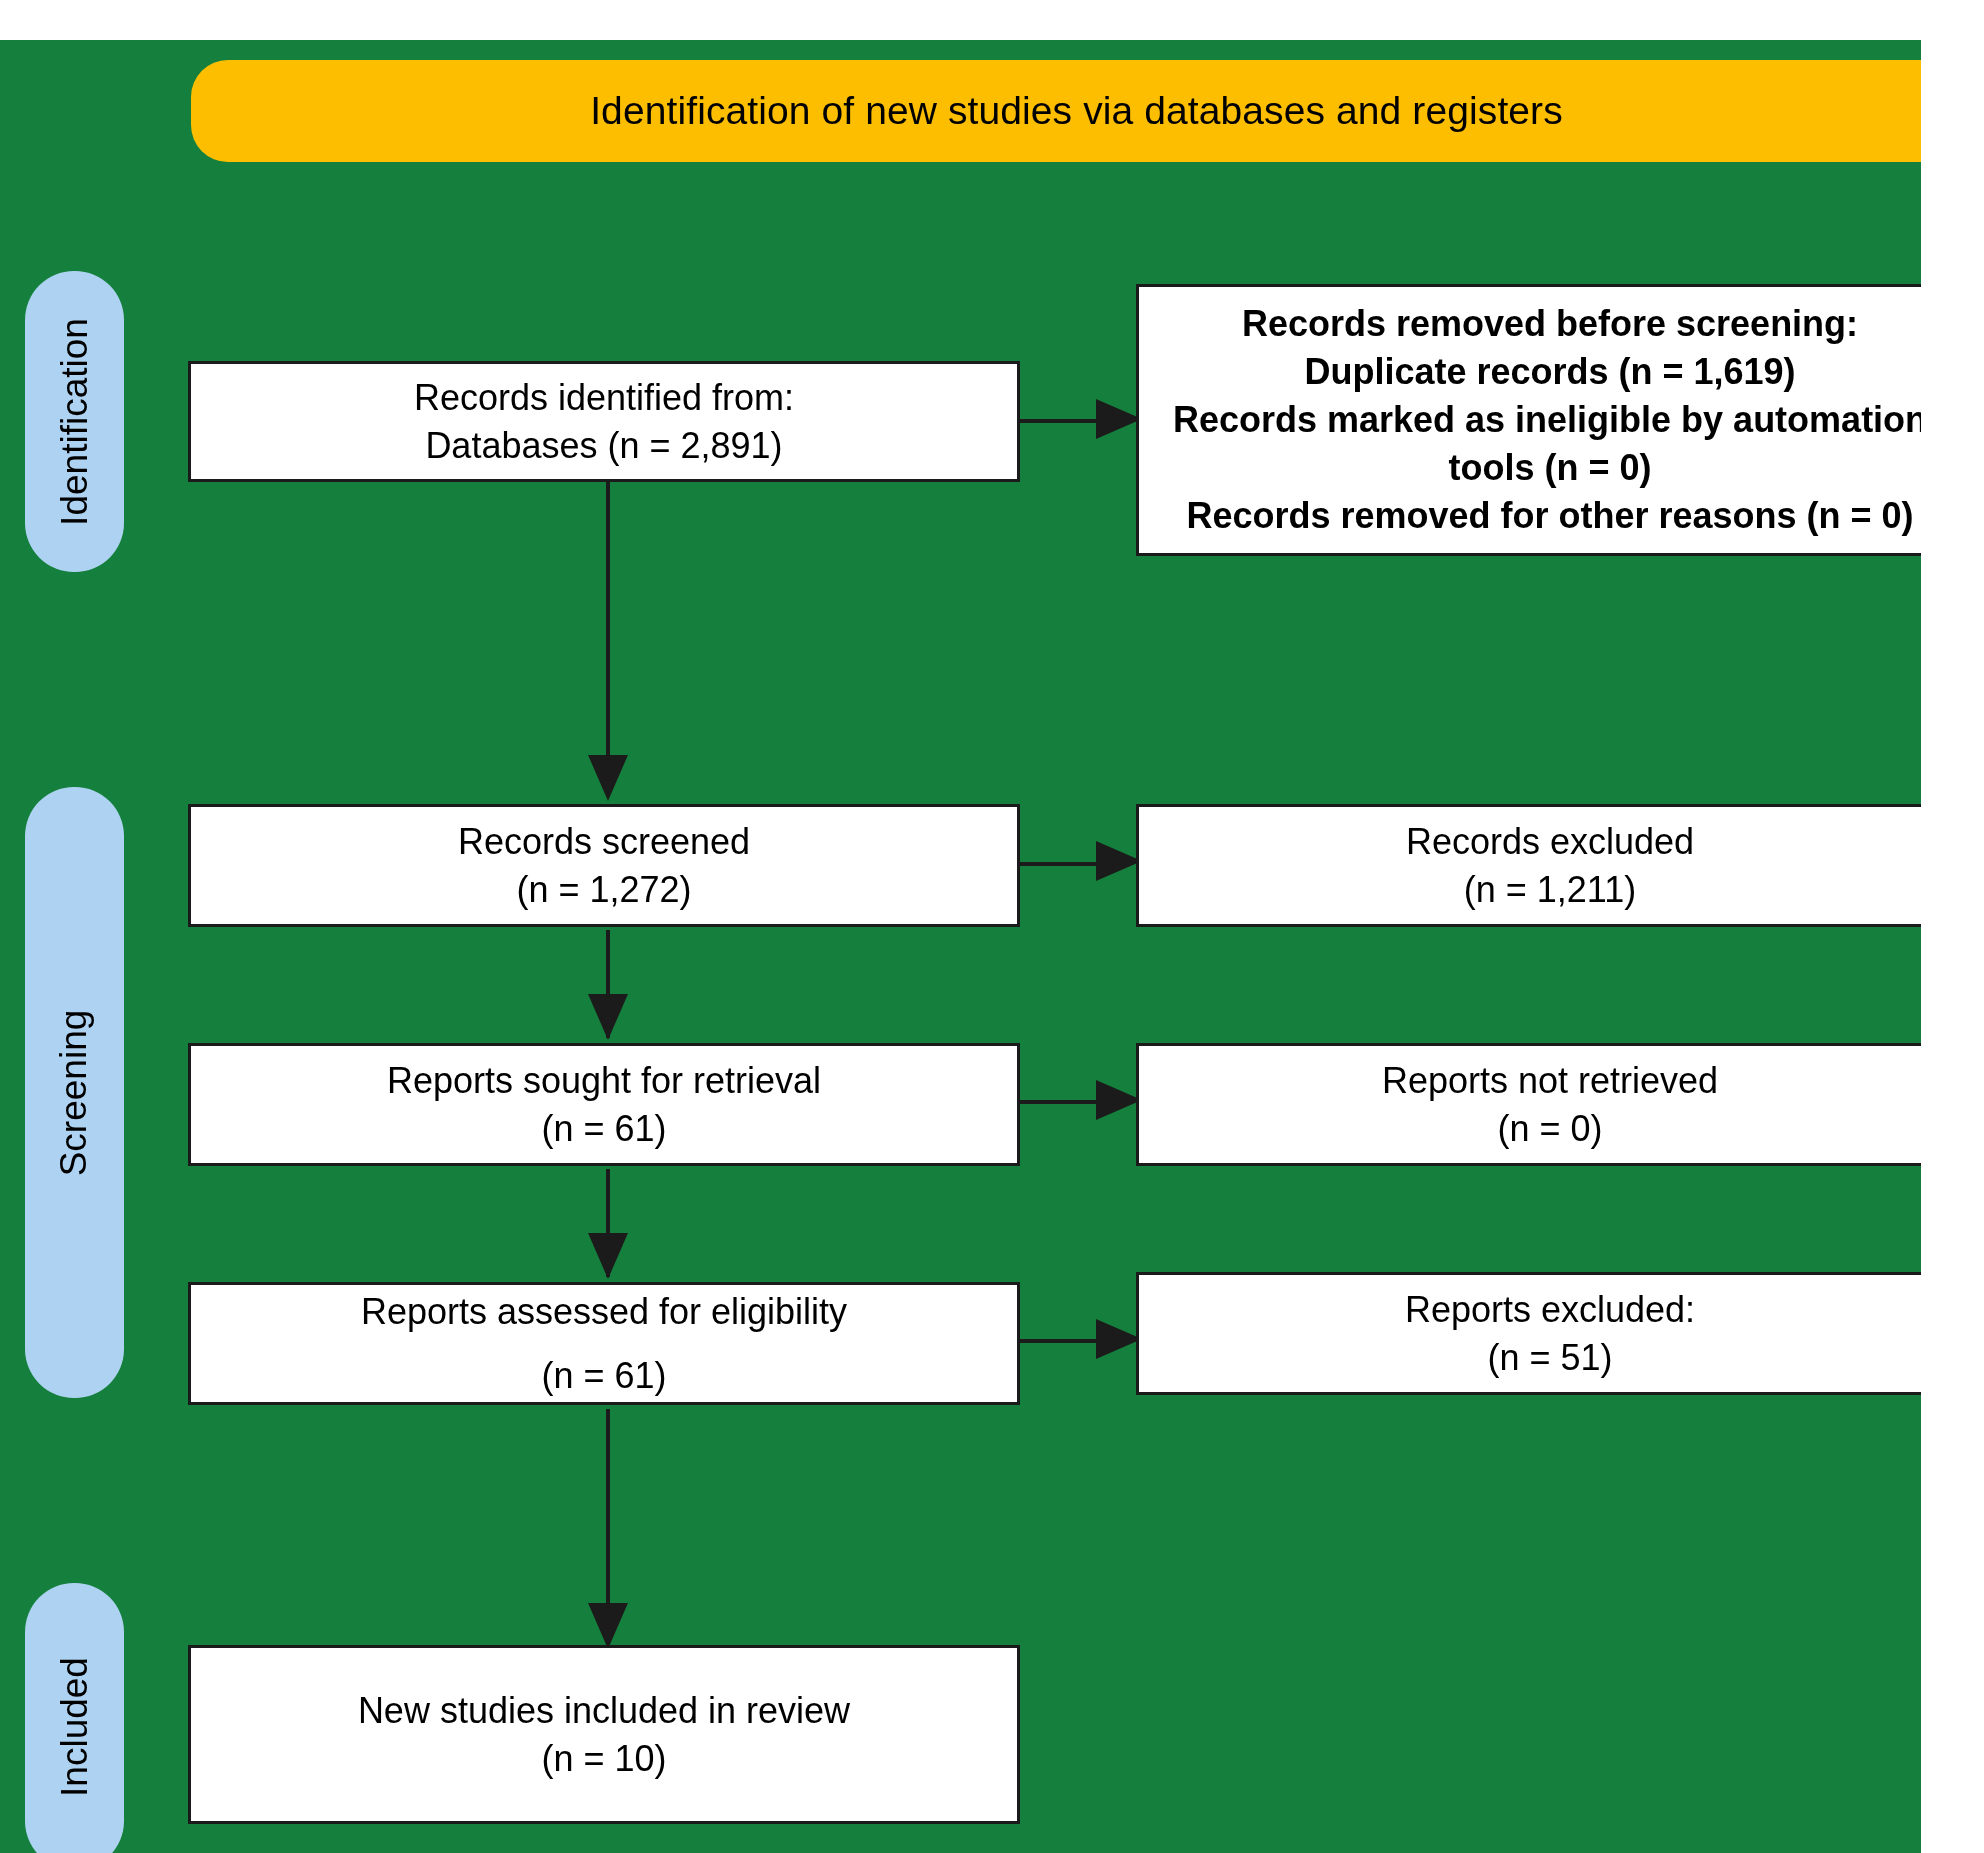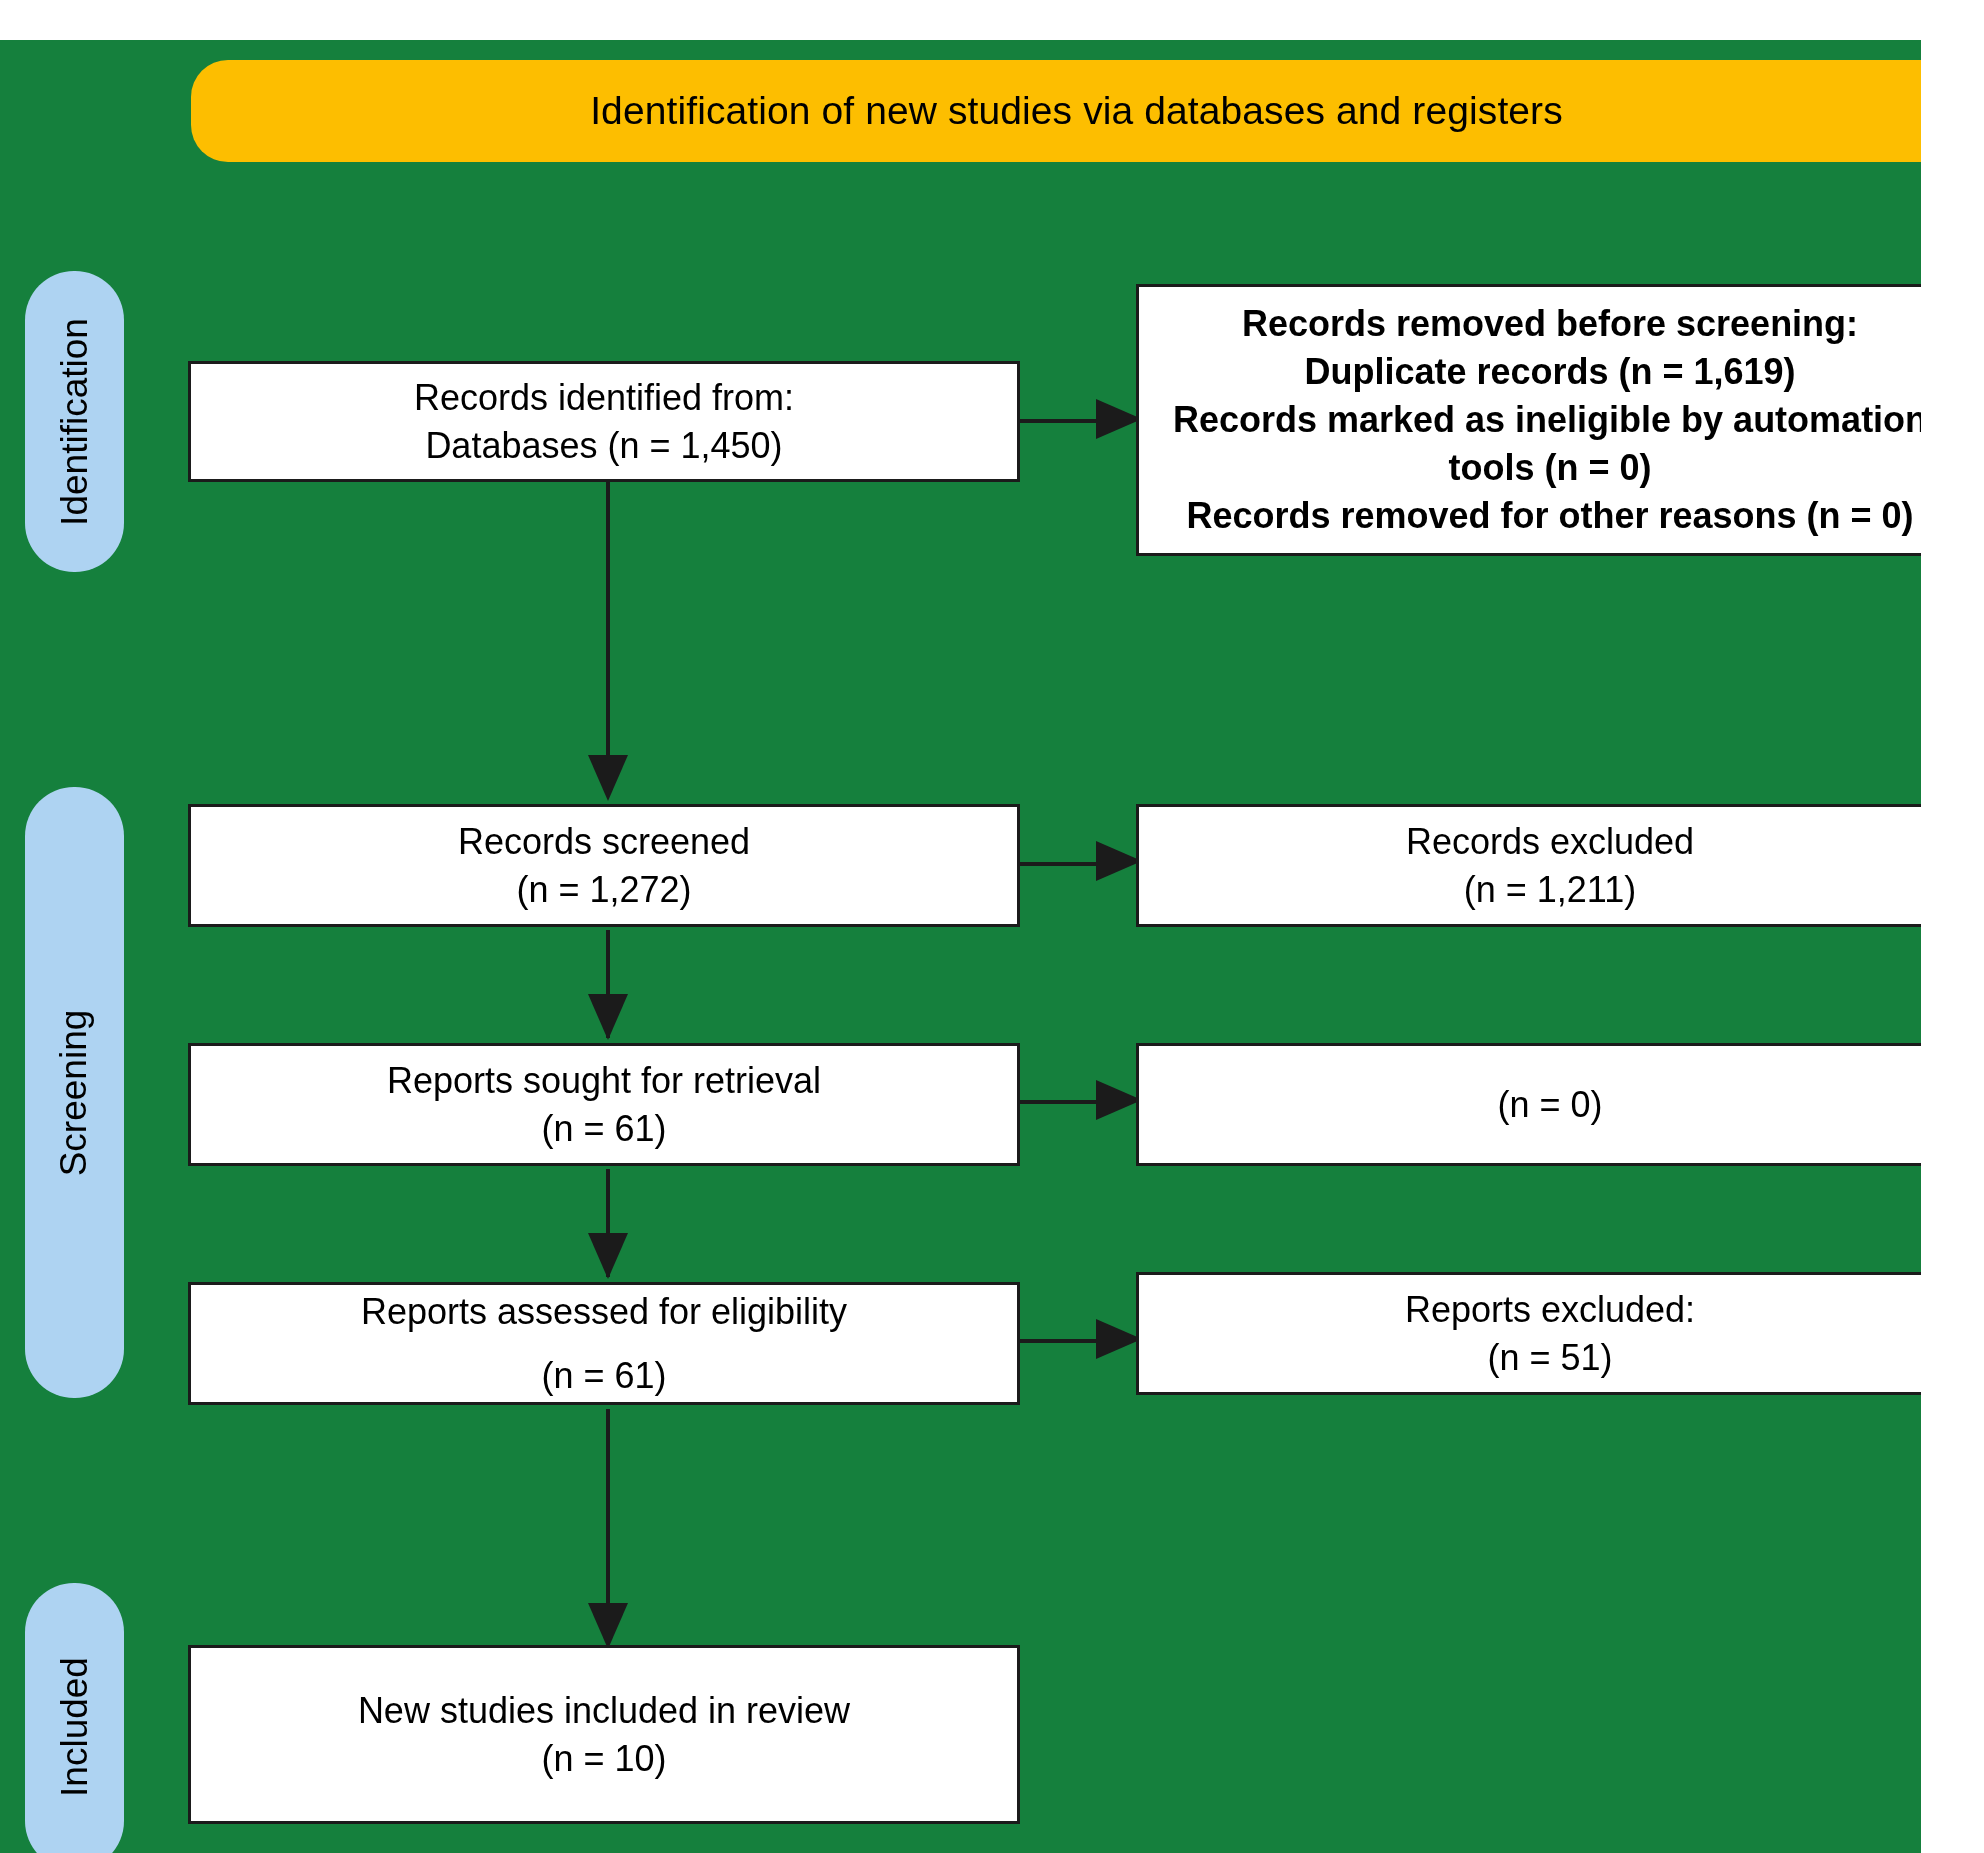--- a/index.html
+++ b/index.html
@@ -145,21 +145,21 @@
   <div class="arrowhead-down" style="left:588px; top:1193px;"></div>
 
   <div class="conn conn-h" style="left:1017px; top:1299px; width:89px;"></div>
   <div class="arrowhead-right" style="left:1096px; top:1279px;"></div>
 
   <div class="conn conn-v" style="left:606px; top:1369px; height:228px;"></div>
   <div class="arrowhead-down" style="left:588px; top:1563px;"></div>
 
   <div class="flow-box" style="left:188px; top:321px; width:832px; height:121px;">
     <div class="flow-box-line">Records identified from:</div>
-    <div class="flow-box-line">Databases (n = 1,450)</div>
+    <div class="flow-box-line">Databases (n = 2,891)</div>
   </div>
 
   <div class="flow-box wrap" style="left:1136px; top:244px; width:828px; height:272px; padding:0 13.6px;">
     <div class="flow-box-line">Records removed before screening:</div>
     <div class="flow-box-line">Duplicate records (n = 1,619)</div>
     <div class="flow-box-line">Records marked as ineligible by automation tools (n = 0)</div>
     <div class="flow-box-line">Records removed for other reasons (n = 0)</div>
   </div>
 
   <div class="flow-box" style="left:188px; top:764px; width:832px; height:123px;">
@@ -171,20 +171,21 @@
     <div class="flow-box-line">Records excluded</div>
     <div class="flow-box-line">(n = 1,211)</div>
   </div>
 
   <div class="flow-box" style="left:188px; top:1003px; width:832px; height:123px;">
     <div class="flow-box-line">Reports sought for retrieval</div>
     <div class="flow-box-line">(n = 61)</div>
   </div>
 
   <div class="flow-box" style="left:1136px; top:1003px; width:828px; height:123px;">
+    <div class="flow-box-line">Reports not retrieved</div>
     <div class="flow-box-line">(n = 0)</div>
   </div>
 
   <div class="flow-box" style="left:188px; top:1242px; width:832px; height:123px;gap:16px;">
     <div class="flow-box-line">Reports assessed for eligibility</div>
     <div class="flow-box-line">(n = 61)</div>
   </div>
 
   <div class="flow-box" style="left:1136px; top:1232px; width:828px; height:123px;">
     <div class="flow-box-line">Reports excluded:</div>

